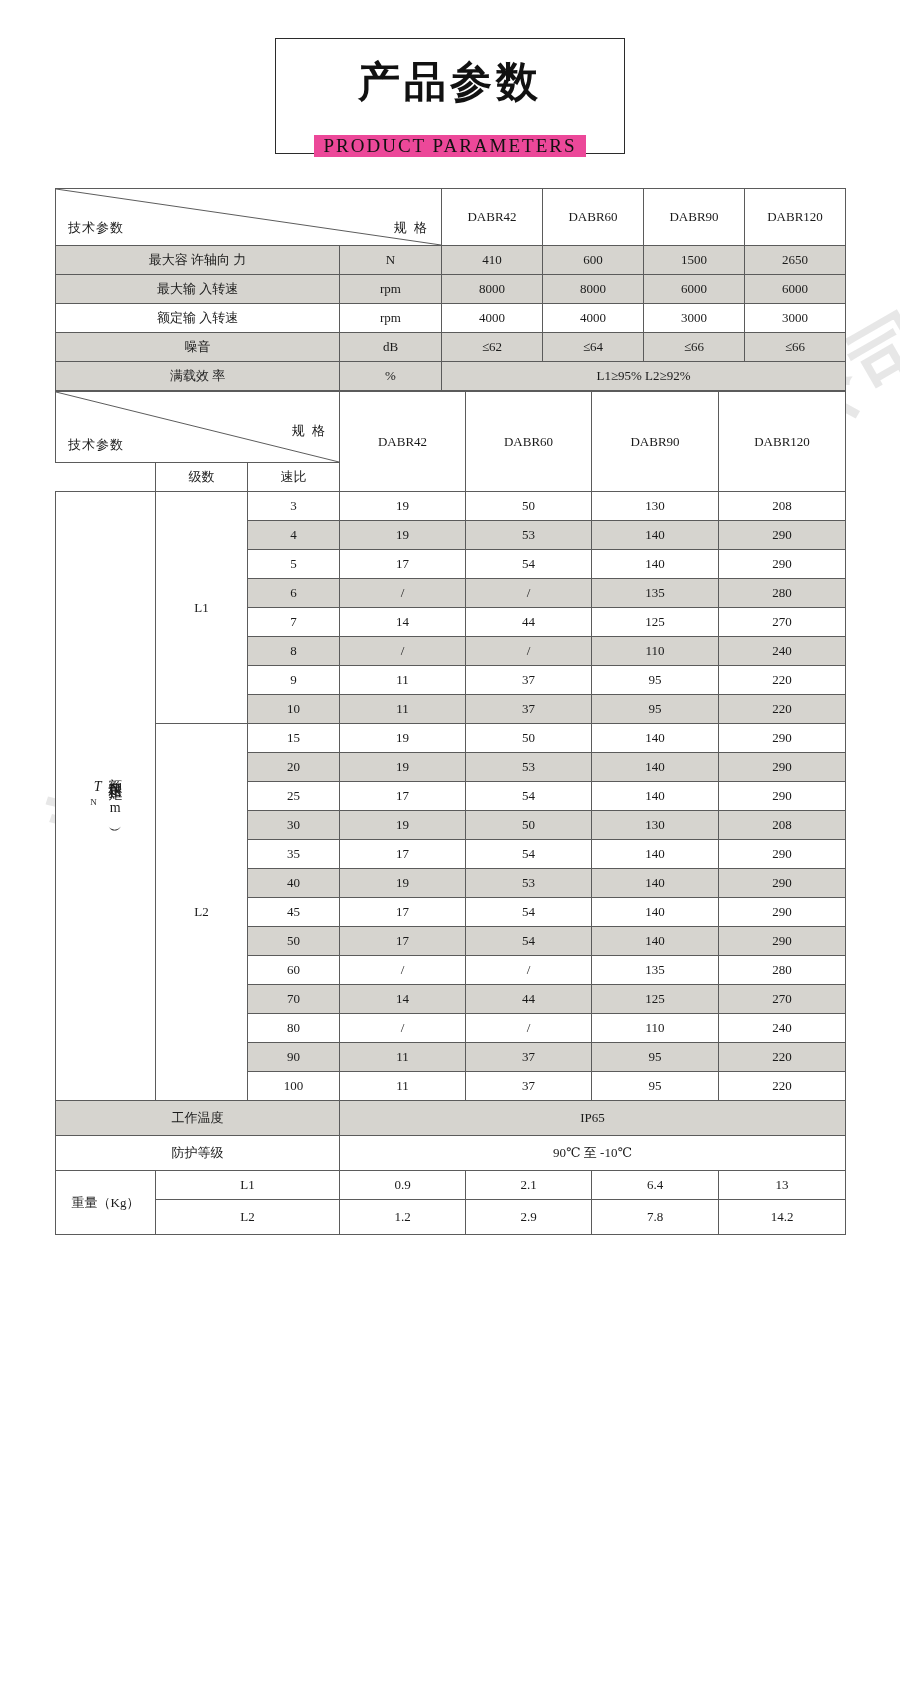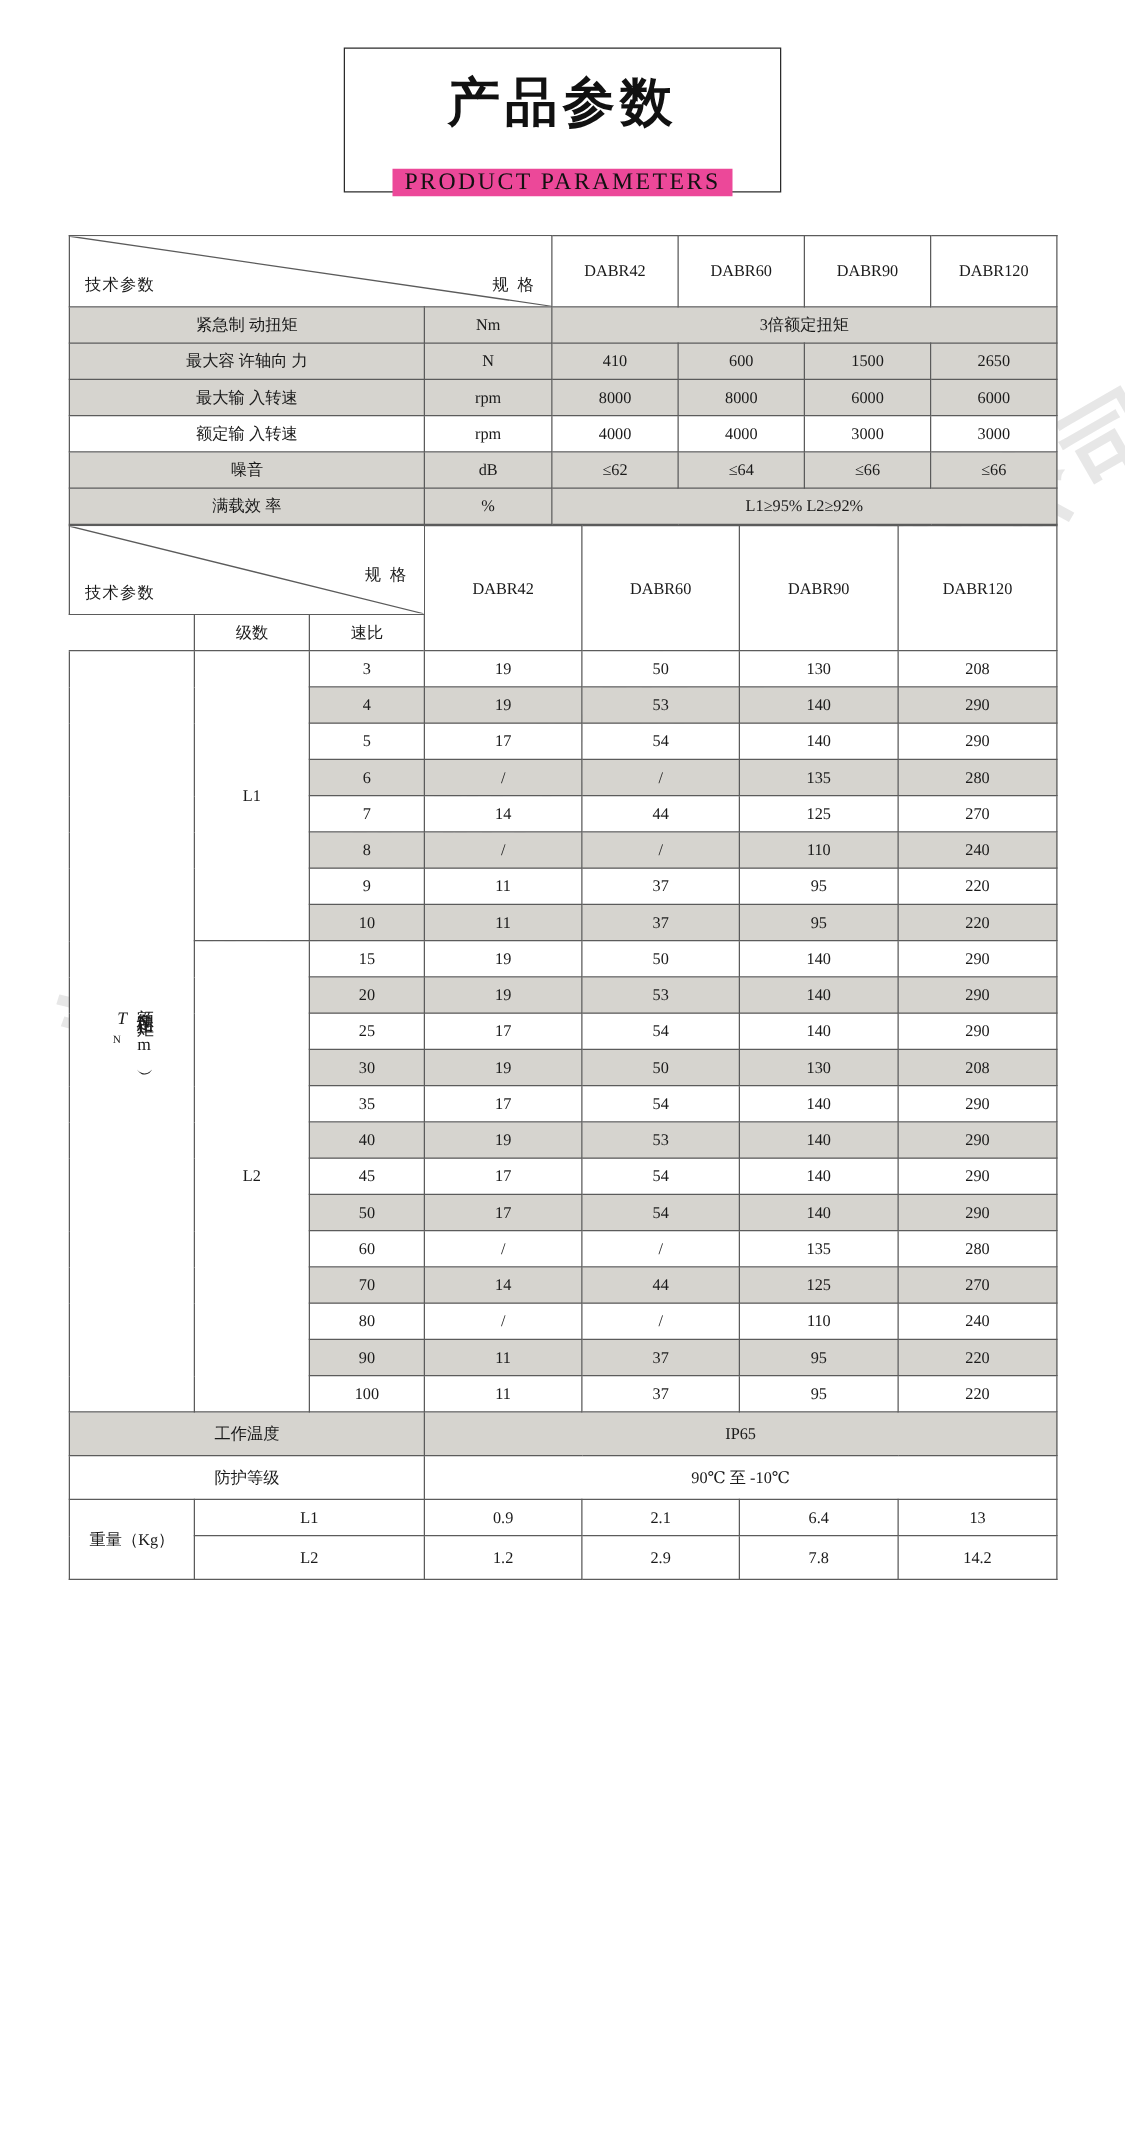--- a/index.html
+++ b/index.html
@@ -161,25 +161,20 @@
         </span>
         <span class="lbl-tl">技术参数</span>
         <span class="lbl-br">规 格</span>
       </td>
       <td class="white">DABR42</td>
       <td class="white">DABR60</td>
       <td class="white">DABR90</td>
       <td class="white">DABR120</td>
     </tr>
 
-    <tr>
-      <td class="shade">紧急制 动扭矩</td>
-      <td class="shade">Nm</td>
-      <td class="shade" colspan="4">3倍额定扭矩</td>
-    </tr>
 
 
     <tr>
       <td class="shade">最大容 许轴向 力</td>
       <td class="shade">N</td>
       <td class="shade">410</td>
       <td class="shade">600</td>
       <td class="shade">1500</td>
       <td class="shade">2650</td>
     </tr>

